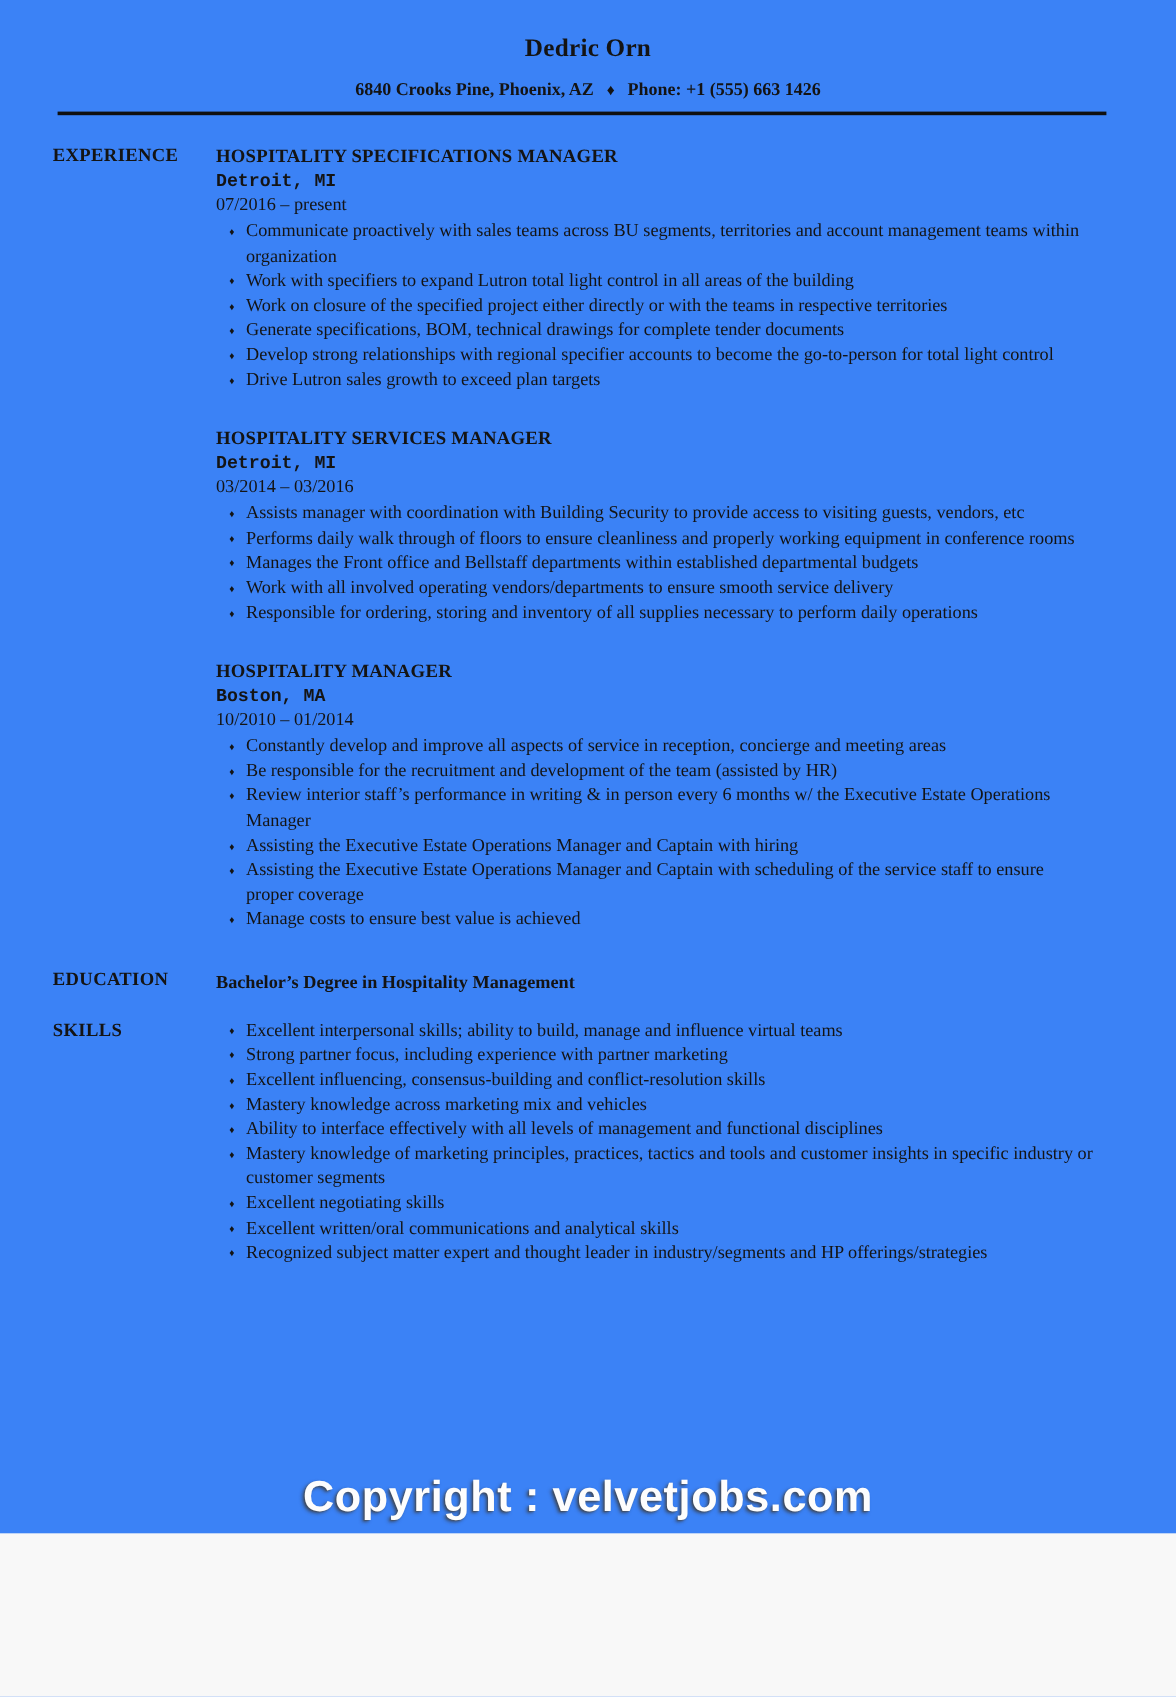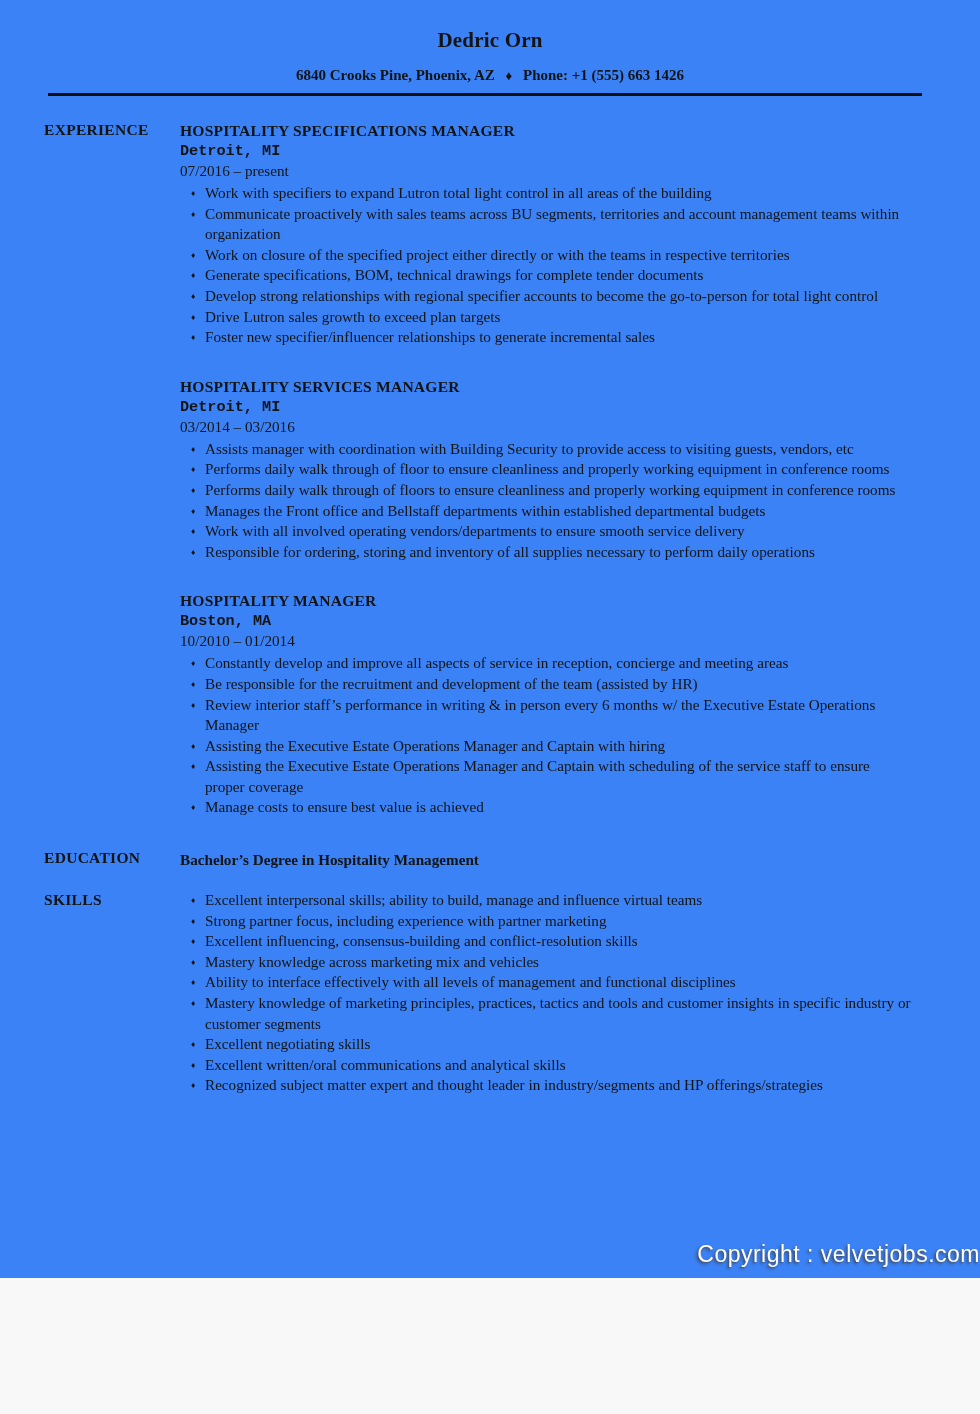--- a/index.html
+++ b/index.html
@@ -119,24 +119,24 @@
     line-height: 21px;
     margin-top: 1px;
   }
   .row-skills { margin-top: 20px; }
   
   .watermark {
     position: absolute;
     left: 0;
     right: 0;
     bottom: 10px;
-    text-align: right;
+    text-align: center;
     font-family: "Liberation Sans", sans-serif;
-    font-weight: normal;
-    font-size: 23px;
+    font-weight: bold;
+    font-size: 36px;
     letter-spacing: 0.5px;
     color: #fdfdfd;
     text-shadow:
       -2px 2px 3px rgba(55, 55, 55, 0.65),
       -1px 1px 1px rgba(90, 90, 90, 0.55);
   }
 </style>
 </head>
 <body>
 
@@ -156,37 +156,35 @@
 
     <div class="row row-experience">
       <div class="label-col">EXPERIENCE</div>
       <div class="content-col">
 
         <div class="job">
           <h2 class="job-title">HOSPITALITY SPECIFICATIONS MANAGER</h2>
           <div class="job-location">Detroit, MI</div>
           <div class="job-dates">07/2016 – present</div>
           <ul class="bullets">
+            <li>Communicate proactively with sales teams across BU segments, territories and account management teams within organization</li>
             <li>Work with specifiers to expand Lutron total light control in all areas of the building</li>
-            <li>Communicate proactively with sales teams across BU segments, territories and account management teams within organization</li>
             <li>Work on closure of the specified project either directly or with the teams in respective territories</li>
             <li>Generate specifications, BOM, technical drawings for complete tender documents</li>
             <li>Develop strong relationships with regional specifier accounts to become the go-to-person for total light control</li>
             <li>Drive Lutron sales growth to exceed plan targets</li>
-            <li>Foster new specifier/influencer relationships to generate incremental sales</li>
           </ul>
         </div>
 
         <div class="job">
           <h2 class="job-title">HOSPITALITY SERVICES MANAGER</h2>
           <div class="job-location">Detroit, MI</div>
           <div class="job-dates">03/2014 – 03/2016</div>
           <ul class="bullets">
             <li>Assists manager with coordination with Building Security to provide access to visiting guests, vendors, etc</li>
-            <li>Performs daily walk through of floor to ensure cleanliness and properly working equipment in conference rooms</li>
             <li>Performs daily walk through of floors to ensure cleanliness and properly working equipment in conference rooms</li>
             <li>Manages the Front office and Bellstaff departments within established departmental budgets</li>
             <li>Work with all involved operating vendors/departments to ensure smooth service delivery</li>
             <li>Responsible for ordering, storing and inventory of all supplies necessary to perform daily operations</li>
           </ul>
         </div>
 
         <div class="job">
           <h2 class="job-title">HOSPITALITY MANAGER</h2>
           <div class="job-location">Boston, MA</div>

